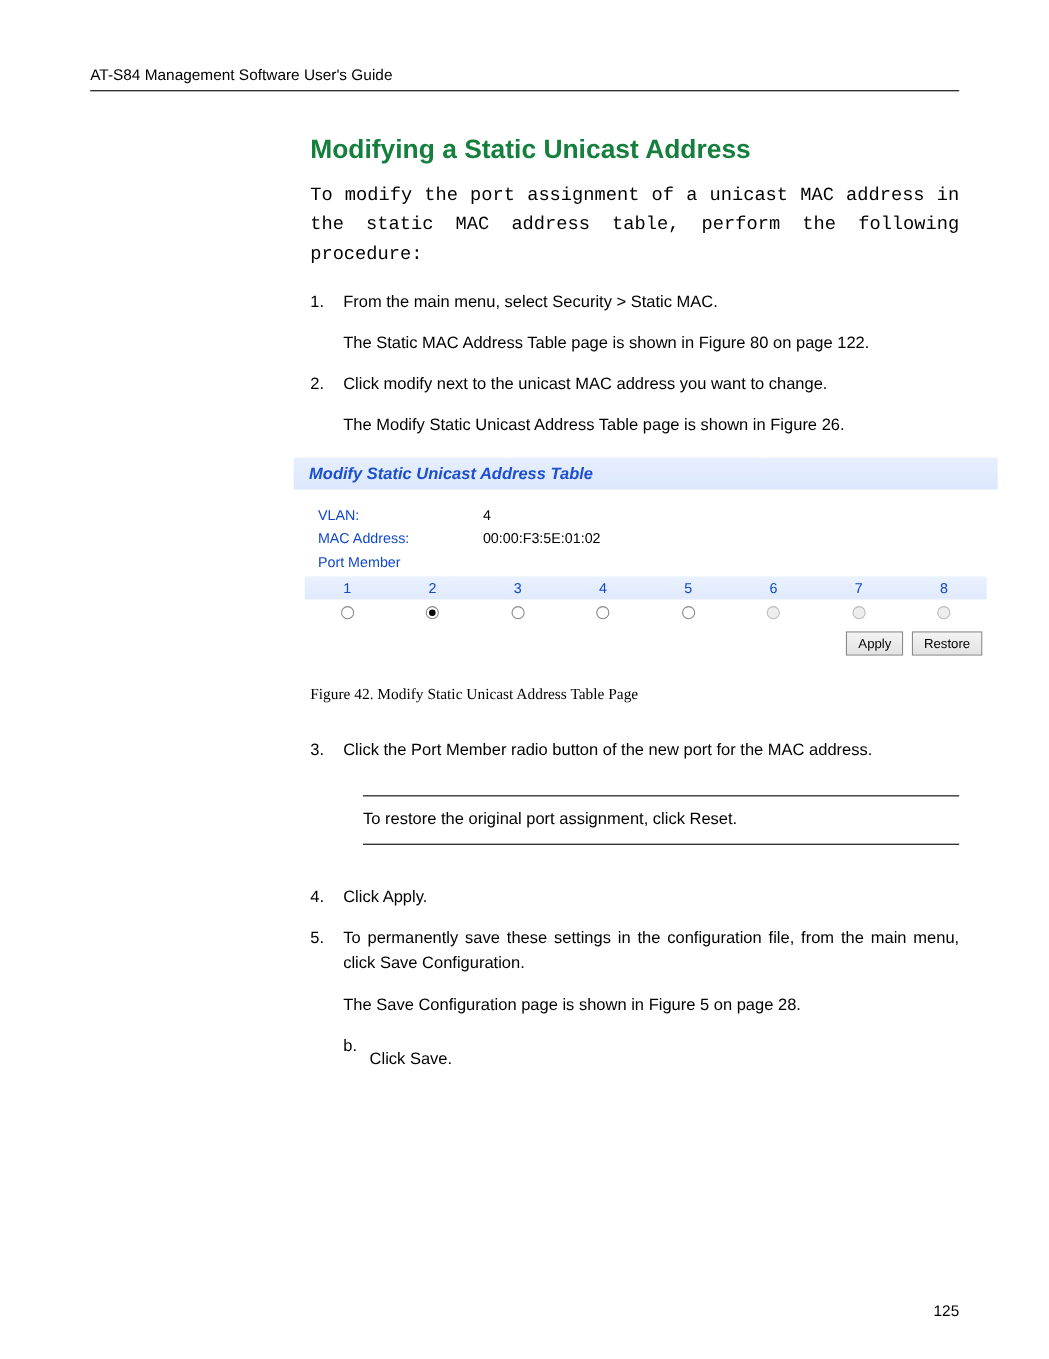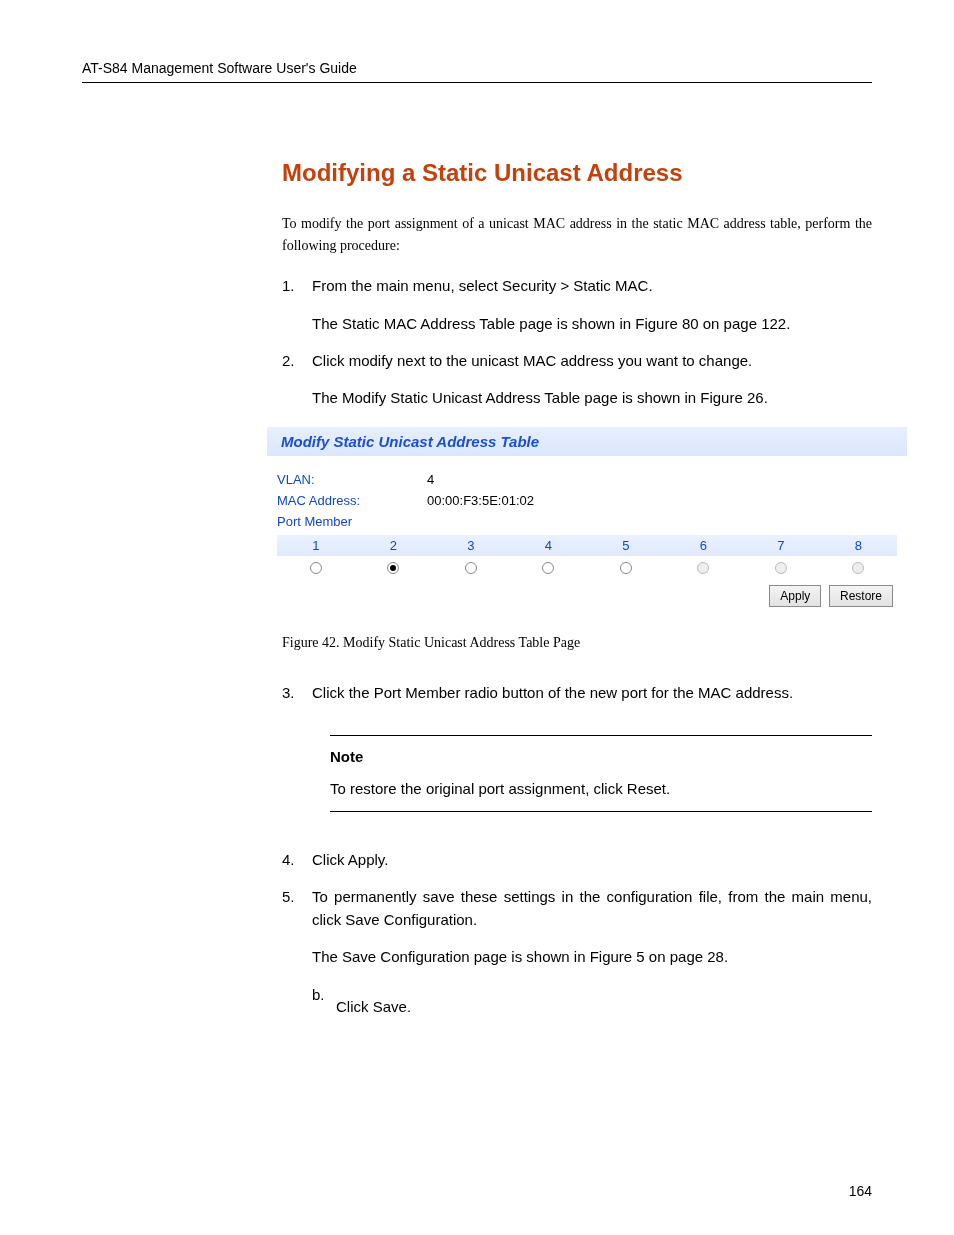--- a/index.html
+++ b/index.html
@@ -1,31 +1,31 @@
 <!DOCTYPE html>
 <html><head>
 <meta charset="utf-8">
 <style>
   * { box-sizing: border-box; margin: 0; padding: 0; }
   html, body { width: 954px; height: 1235px; background: #ffffff; font-family: "Times New Roman", Times, serif; color: #000; }
   .page { padding: 60px 82px 0 82px; }
-  .hdr { display: flex; justify-content: space-between; align-items: flex-start; border-bottom: 1px solid #000; padding-bottom: 6px; margin-bottom: 76px; }
+  .hdr { display: flex; justify-content: space-between; align-items: flex-start; border-bottom: 1px solid #000; padding-bottom: 6px; margin-bottom: 40px; }
   .hdr-left { font-family: Arial, Helvetica, sans-serif; font-size: 14px; }
   .hdr-right { font-family: Arial, Helvetica, sans-serif; font-size: 14px; }
-  .section-title { font-family: Arial, Helvetica, sans-serif; font-size: 24px; font-weight: bold; color: #c2410c; margin: 28px 0 26px 200px; }
-  .body-text { font-family: Liberation Serif, serif; font-size: 14px; line-height: 1.55; margin: 0 0 18px 200px; text-align: justify; }
+  .section-title { font-family: Arial, Helvetica, sans-serif; font-size: 24px; font-weight: bold; color: #15803d; margin: 28px 0 15px 200px; }
+  .body-text { font-family: Liberation Mono, monospace; font-size: 17px; line-height: 1.55; margin: 0 0 18px 200px; text-align: justify; }
   .step { font-family: Arial, Helvetica, sans-serif; font-size: 15px; line-height: 1.55; margin: 0 0 14px 200px; display: flex; gap: 12px; }
   .step .num { min-width: 18px; }
   .step .txt { flex: 1; text-align: justify; }
   .bold { font-weight: normal; }
   .figure-wrap { margin: 18px 0 10px 185px; width: 640px; }
   .fig-panel { border: 0; }
   .fig-titlebar { background: linear-gradient(#e7efff,#dbe7fb); padding: 6px 14px; font-family: Arial, Helvetica, sans-serif; font-weight: bold; font-style: italic; color: #1b4fcf; font-size: 15px; }
   .fig-body { padding: 10px 10px 4px 10px; font-family: Arial, Helvetica, sans-serif; font-size: 13px; }
-  .fig-row { display: flex; margin: 6px 0; }
+  .fig-row { display: flex; margin: 6px 12px; }
   .fig-label { color: #1048c8; width: 150px; }
   .fig-val { color: #000; }
   .port-head, .port-radio { display: flex; }
   .port-head { background: linear-gradient(#eaf1ff,#e0eafc); color: #1048c8; }
   .port-head > div, .port-radio > div { flex: 1; text-align: center; padding: 3px 0; font-size: 13px; }
   .radio-dot { display: inline-block; width: 12px; height: 12px; border: 1px solid #888; border-radius: 50%; vertical-align: middle; background: #fff; }
   .radio-dot.sel::after { content: ""; display: block; width: 6px; height: 6px; margin: 2px auto 0 auto; background: #000; border-radius: 50%; }
   .radio-dot.dis { border-color: #bbb; background: #eee; }
   .btn-row { text-align: right; margin: 8px 4px 0 0; }
   .btn { display: inline-block; border: 1px solid #8a8a8a; background: linear-gradient(#f4f4f4,#e2e2e2); font-family: Arial, Helvetica, sans-serif; font-size: 12px; padding: 3px 10px; margin-left: 4px; cursor: pointer; }
@@ -117,23 +117,20 @@
 
   <div class="step">
     <div class="num">3.</div>
     <div class="txt">
       <span>Click the </span><span class="bold">Port Member</span><span> radio button of the new port for the MAC address.</span>
     </div>
   </div>
 
   <div class="note-sep-top"></div>
   <div class="note-row">
-    <div class="note-label">Note</div>
-  </div>
-  <div class="note-row">
     <div>
       <span>To restore the original port assignment, click </span><span class="bold">Reset</span><span>.</span>
     </div>
   </div>
   <div class="note-sep-bot"></div>
 
   <div class="step">
     <div class="num">4.</div>
     <div class="txt">
       <span>Click </span><span class="bold">Apply</span><span>.</span>
@@ -151,13 +148,13 @@
 
   <div class="sub-step">
     <div class="bullet">b.</div>
     <div class="txt">
       <span>Click </span><span class="bold">Save</span><span>.</span>
     </div>
   </div>
 
 </div>
 
-<div style="position:absolute; bottom:36px; right:82px; font-family:Arial,Helvetica,sans-serif; font-size:14px;">164</div>
+<div style="position:absolute; bottom:36px; right:82px; font-family:Arial,Helvetica,sans-serif; font-size:14px;">125</div>
 
 </body></html>

